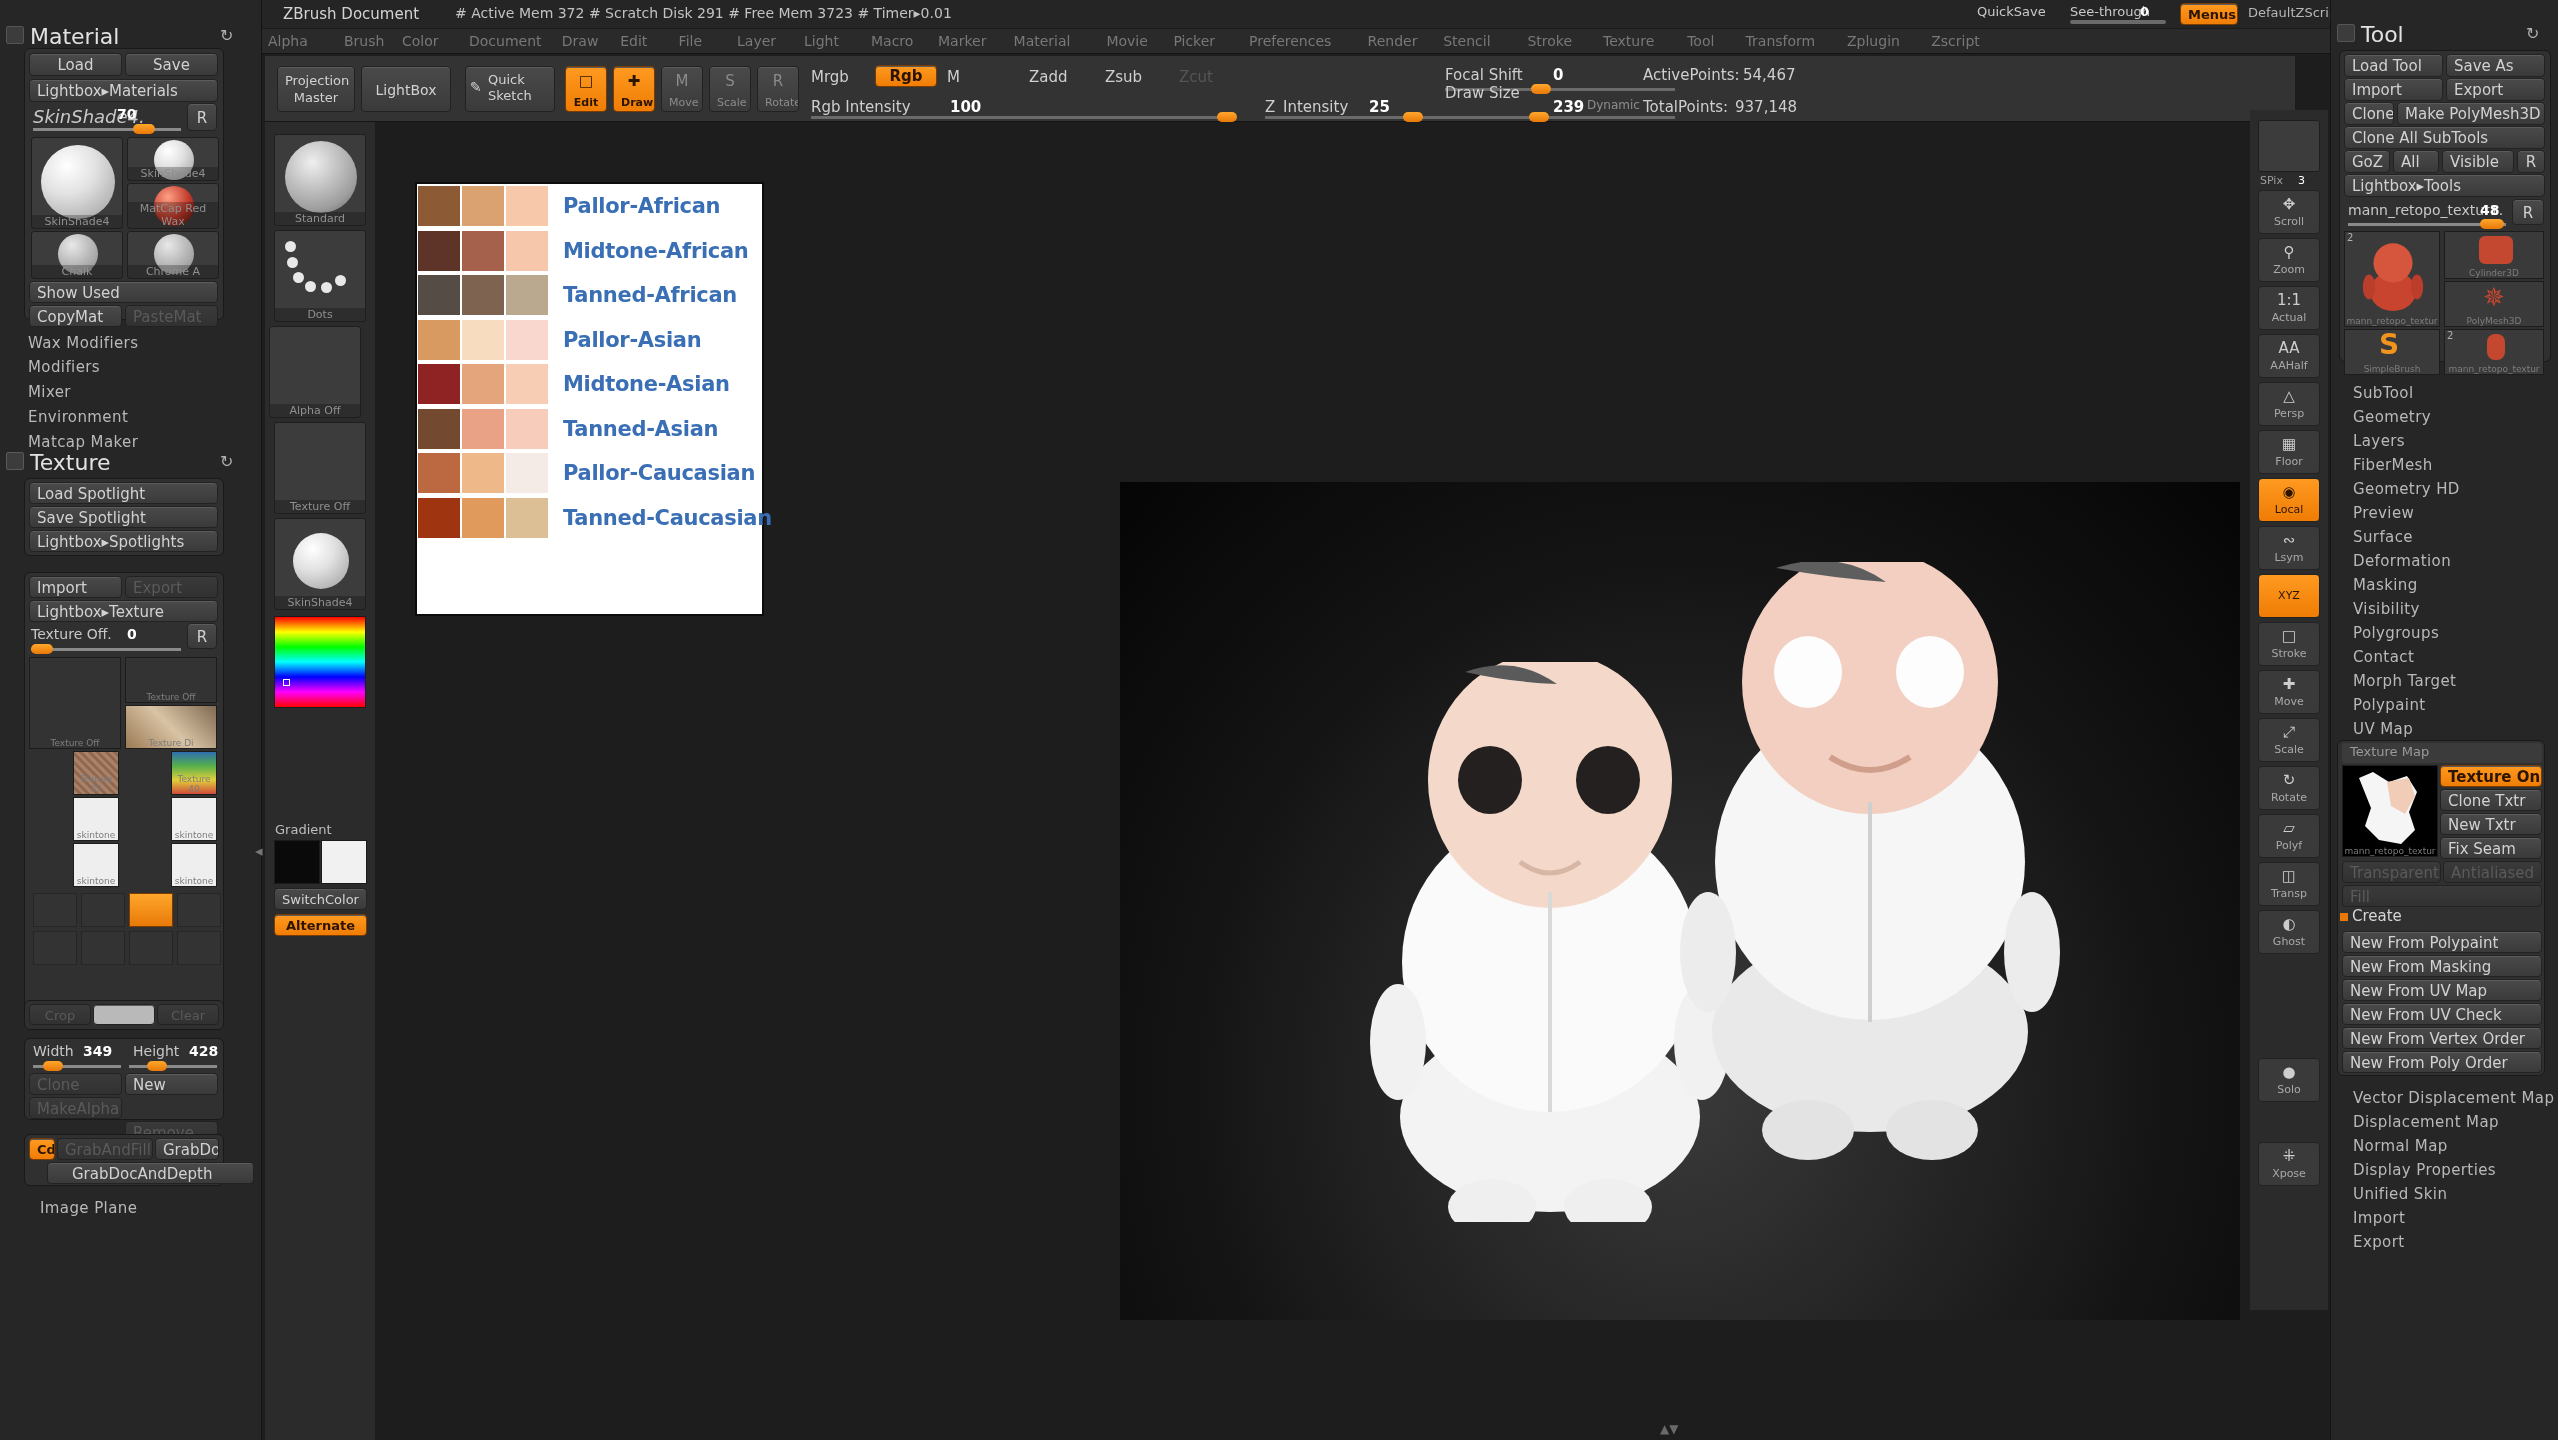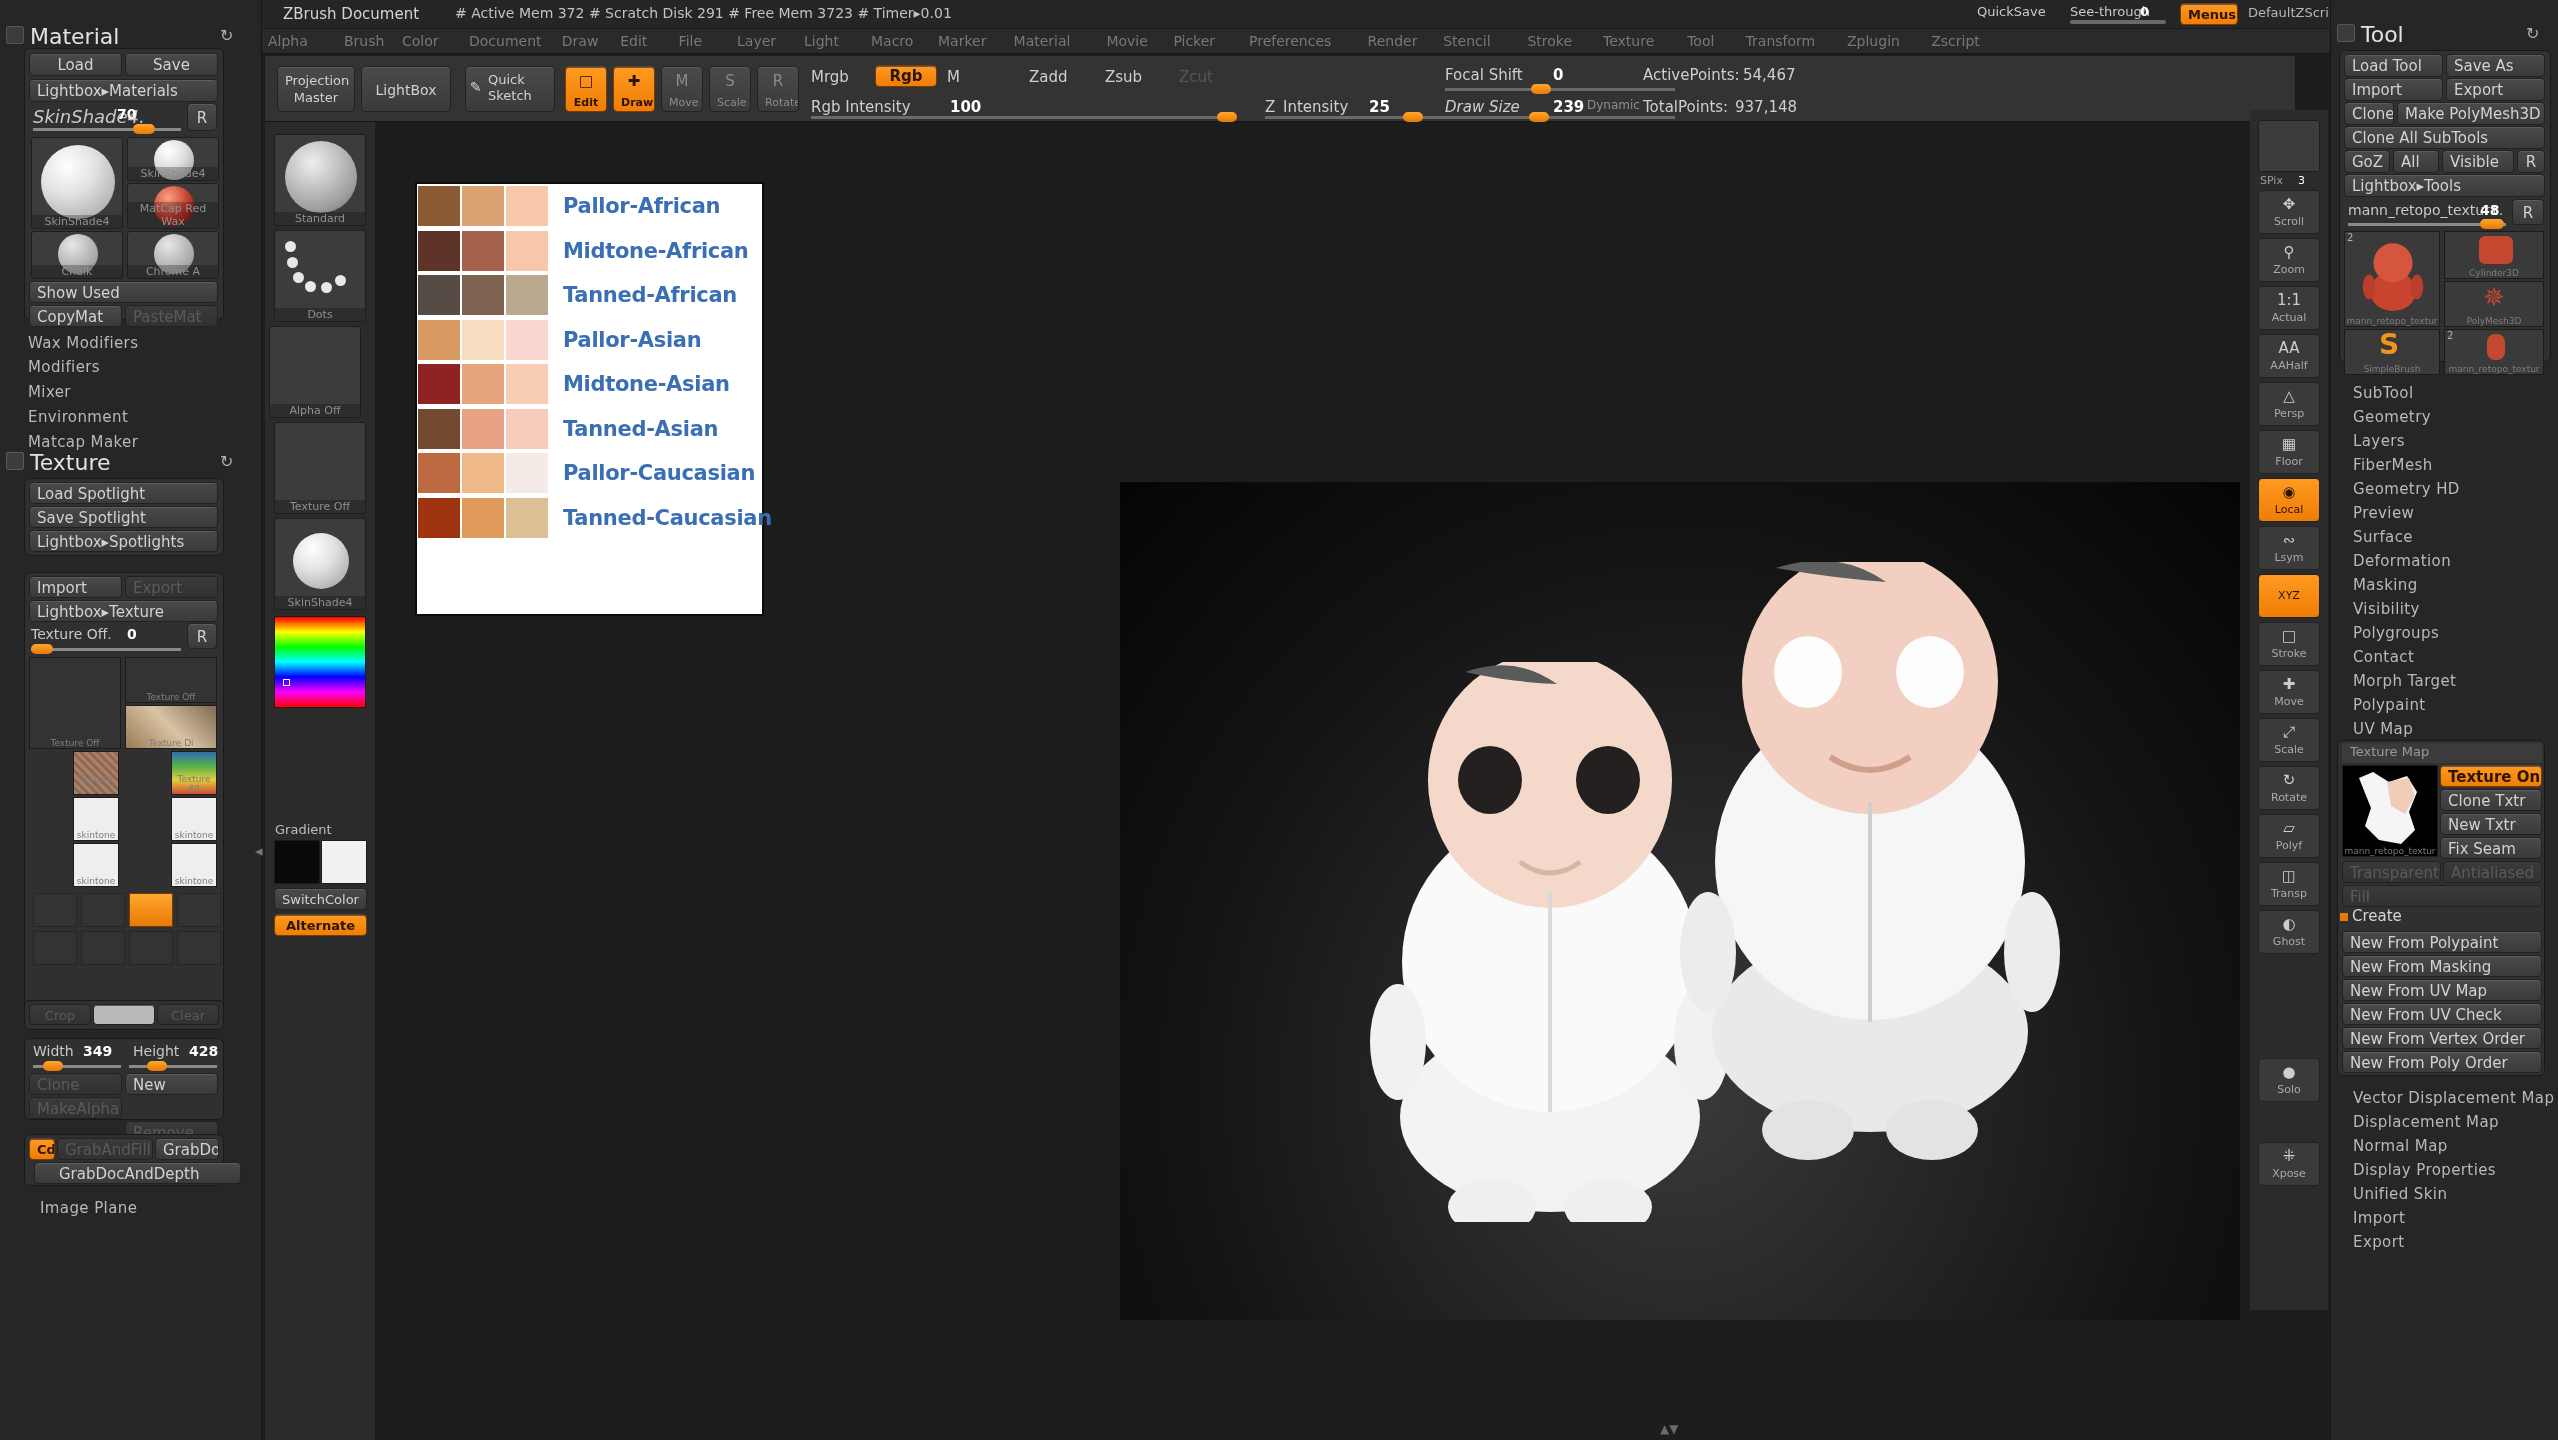--- a/index.html
+++ b/index.html
@@ -156,21 +156,21 @@
   <span class="lbl" style="position:absolute;left:1018px;top:42px;">Intensity</span>
   <span class="val" style="position:absolute;left:1104px;top:42px;">25</span>
   <div style="position:absolute;left:1000px;top:60px;width:300px;height:3px;background:#6a6a6a;"></div>
   <div style="position:absolute;left:1138px;top:56px;width:20px;height:10px;background:linear-gradient(#ffa72c,#e87908);border-radius:5px;"></div>
 
   <span class="lbl" style="position:absolute;left:1180px;top:10px;">Focal Shift</span>
   <span class="val" style="position:absolute;left:1288px;top:10px;">0</span>
   <div style="position:absolute;left:1180px;top:32px;width:230px;height:3px;background:#6a6a6a;"></div>
   <div style="position:absolute;left:1266px;top:28px;width:20px;height:10px;background:linear-gradient(#ffa72c,#e87908);border-radius:5px;"></div>
 
-  <span class="lbl" style="position:absolute;left:1180px;top:42px;font-style:italic;">Draw Size</span>
+  <span class="lbl" style="position:absolute;left:1180px;top:28px;">Draw Size</span>
   <span class="val" style="position:absolute;left:1288px;top:42px;">239</span>
   <div style="position:absolute;left:1180px;top:60px;width:230px;height:3px;background:#6a6a6a;"></div>
   <div style="position:absolute;left:1264px;top:56px;width:20px;height:10px;background:linear-gradient(#ffa72c,#e87908);border-radius:5px;"></div>
   <span class="lbl" style="position:absolute;left:1322px;top:42px;font-size:12px;color:#8e8e8e;">Dynamic</span>
 
   <span class="lbl" style="position:absolute;left:1378px;top:10px;">ActivePoints:</span>
   <span class="lbl" style="position:absolute;left:1478px;top:10px;">54,467</span>
   <span class="lbl" style="position:absolute;left:1378px;top:42px;">TotalPoints:</span>
   <span class="lbl" style="position:absolute;left:1470px;top:42px;">937,148</span>
   <div style="position:absolute;left:1330px;top:70px;width:40px;height:8px;background:#4d4d4d;border-radius:3px;"></div>
@@ -304,21 +304,21 @@
       <div class="btn dim" style="position:absolute;left:4px;top:34px;width:93px;height:22px;line-height:18px;">Clone</div>
       <div class="btn" style="position:absolute;left:100px;top:34px;width:93px;height:22px;line-height:18px;">New</div>
       <div class="btn dim" style="position:absolute;left:4px;top:58px;width:93px;height:22px;line-height:18px;">MakeAlpha</div>
       <div class="btn dim" style="position:absolute;left:100px;top:58px;width:93px;height:22px;line-height:18px;margin-top:24px;">Remove</div>
     </div>
 
     <div class="grp" style="position:absolute;left:24px;top:1134px;width:200px;height:52px;">
       <div class="btn on ctr" style="position:absolute;left:4px;top:3px;width:26px;height:22px;line-height:18px;font-size:13px;">Cd</div>
       <div class="btn dim" style="position:absolute;left:32px;top:3px;width:96px;height:22px;line-height:18px;">GrabAndFill</div>
       <div class="btn ctr" style="position:absolute;left:130px;top:3px;width:64px;height:22px;line-height:18px;">GrabDoc</div>
-      <div class="btn" style="position:absolute;left:9px;top:27px;width:207px;height:22px;line-height:18px;padding-left:24px;">GrabDocAndDepth</div>
+      <div class="btn" style="position:absolute;left:22px;top:27px;width:207px;height:22px;line-height:18px;padding-left:24px;">GrabDocAndDepth</div>
     </div>
     <div class="sub" style="position:absolute;left:26px;top:1195px;">Image Plane</div>
   </div>
 </div>
 
 <div id="trayleft">
   <div class="thumb" style="position:absolute;left:9px;top:12px;width:92px;height:92px;">
     <div style="position:absolute;left:10px;top:6px;width:72px;height:72px;border-radius:50%;background:radial-gradient(circle at 38% 30%,#efefef,#9d9d9d 70%,#5d5d5d);"></div>
     <span class="cap">Standard</span>
   </div>

